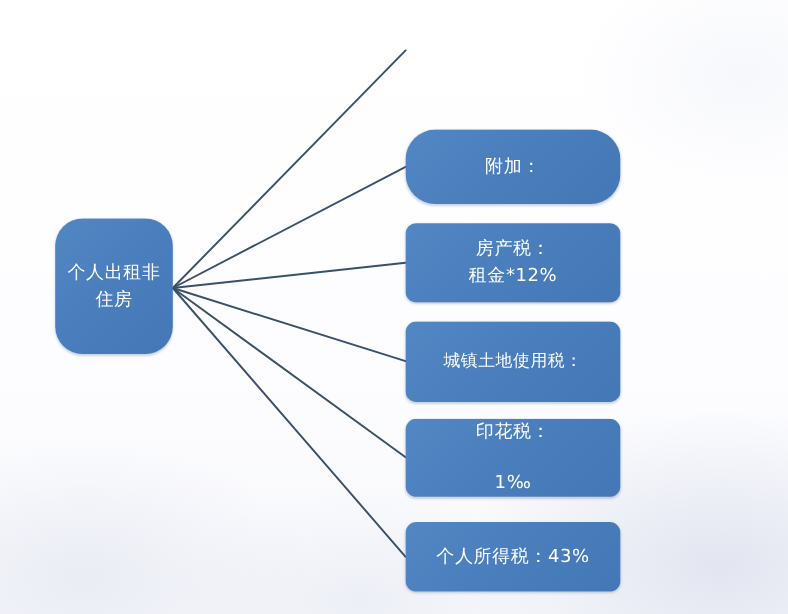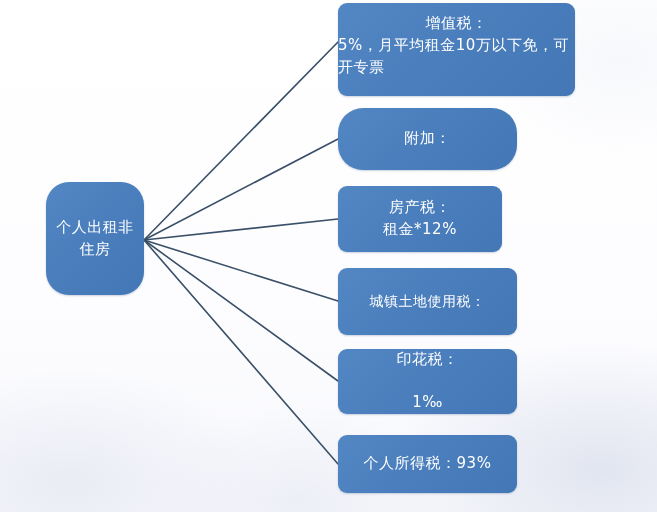--- a/index.html
+++ b/index.html
@@ -86,21 +86,21 @@
     left: 338px;
     top: 108px;
     width: 179px;
     height: 62px;
     font-size: 15px;
     border-radius: 25px;
   }
   #node-property {
     left: 338px;
     top: 186px;
-    width: 164px;
+    width: 179px;
     height: 66px;
     font-size: 15px;
   }
   #node-landuse {
     left: 338px;
     top: 268px;
     width: 179px;
     height: 67px;
     font-size: 14px;
   }
@@ -136,40 +136,36 @@
       <line x1="144" y1="240" x2="338" y2="381"></line>
       <line x1="144" y1="240" x2="338" y2="464"></line>
     </g>
   </svg>
 
   <div class="node" id="node-source">
     <span class="ln">个人出租非</span>
     <span class="ln">住房</span>
   </div>
 
-  <div class="node" id="node-vat">
-    <span class="ln title">增值税：</span>
-    <span class="ln body">5%，月平均租金10万以下免，可开专票</span>
-  </div>
 
   <div class="node" id="node-surcharge">
     <span class="ln title">附加：</span>
   </div>
 
   <div class="node" id="node-property">
     <span class="ln title">房产税：</span>
     <span class="ln body">租金*12%</span>
   </div>
 
   <div class="node" id="node-landuse">
     <span class="ln title">城镇土地使用税：</span>
   </div>
 
   <div class="node" id="node-stamp">
     <span class="ln title">印花税：</span>
     <span class="ln body">1‰</span>
   </div>
 
   <div class="node" id="node-income">
-    <span class="ln title">个人所得税：93%</span>
+    <span class="ln title">个人所得税：43%</span>
   </div>
 
 </div>
 
 </body></html>

